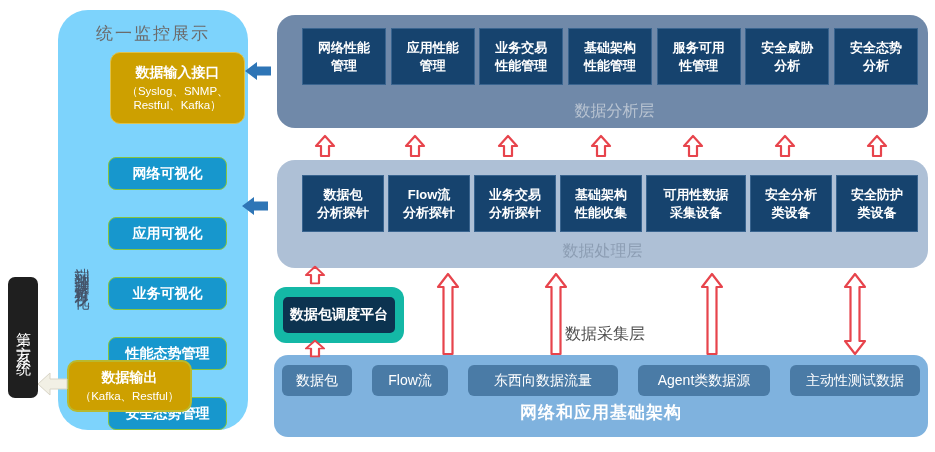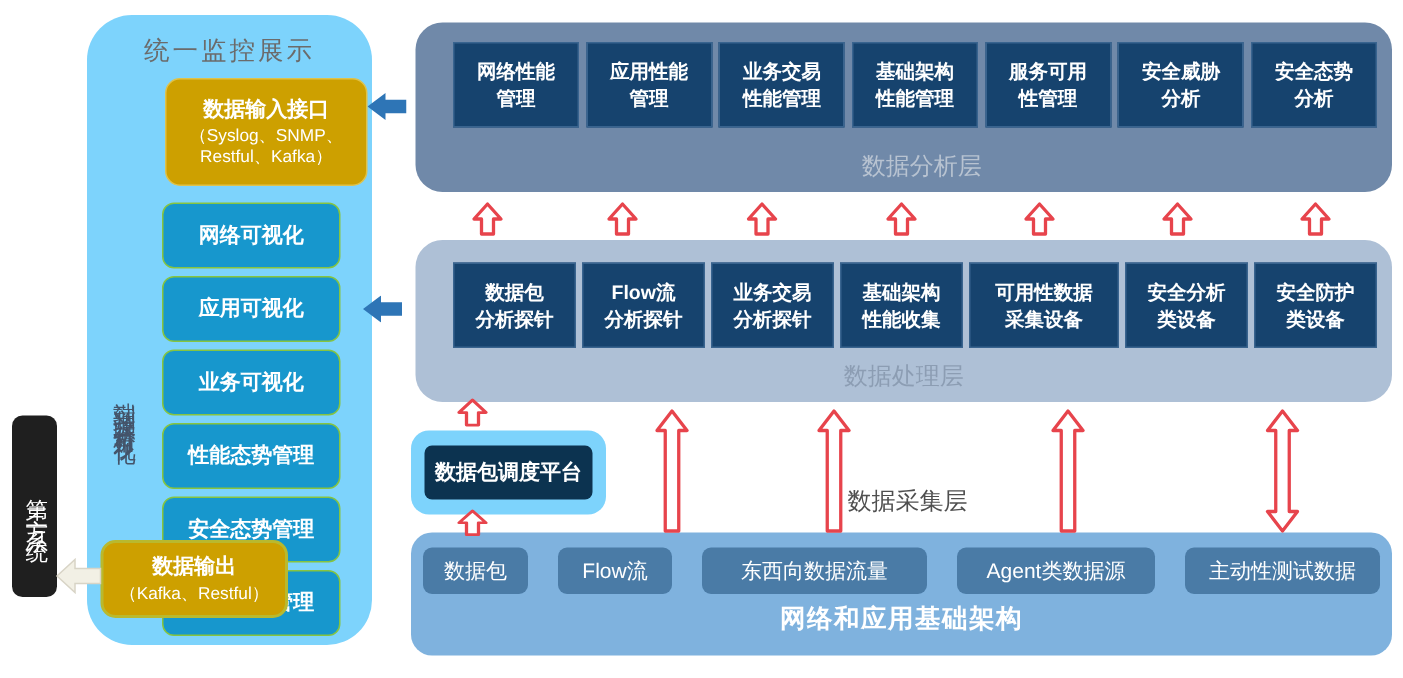--- a/index.html
+++ b/index.html
@@ -20,40 +20,40 @@
   .gold-box { position:absolute; background:#cda000; border:1px solid #dfc24a; border-radius:10px;
     color:#fff; text-align:center; display:flex; flex-direction:column; justify-content:center; }
   .gold-input { left:52px; top:42px; width:135px; height:72px; }
   .gold-output { left:9px; top:350px; width:125px; height:52px; border:2px solid #b9b92e; }
   .gold-box .t { font-size:14px; font-weight:bold; }
   .gold-box .s { font-size:11.5px; white-space:pre-line; line-height:1.25; margin-top:2px; }
   .vert-label { position:absolute; left:14px; top:158px; height:205px; display:flex; align-items:center; }
   .vert-label span { writing-mode:vertical-rl; color:#44546a; font-size:15px; letter-spacing:3px; }
   .module-col { position:absolute; left:50px; top:125px; width:119px; display:flex;
     flex-direction:column; gap:5px; }
-  .module { height:44px; background:#1797cd; border:1.5px solid #86c440; border-radius:8px;
-    color:#fff; font-size:14px; font-weight:bold; display:flex; align-items:center; justify-content:center; }
+  .module { height:33px; background:#1797cd; border:1.5px solid #86c440; border-radius:8px;
+    color:#fff; font-size:14px; font-weight:bold; display:flex; align-items:center; justify-content:center;margin-top:22px; }
 
   
   .layer { position:absolute; border-radius:18px; }
   .analysis { left:277px; top:15px; width:651px; height:113px; background:#7089a9; }
   .processing { left:277px; top:160px; width:651px; height:108px; background:#aec0d6; }
   .infra { left:274px; top:355px; width:654px; height:82px; background:#7fb2de; border-radius:14px; }
   .layer-label { position:absolute; left:0; bottom:6px; width:100%; text-align:center; font-size:16px; }
   .analysis .layer-label { color:#b8c3d1;padding-left:24px; }
   .processing .layer-label { color:#8c9db3; }
   .box-row { position:absolute; left:10px; right:10px; top:13px; display:flex; justify-content:space-between;padding-left:15px; }
   .navy-box { width:84px; height:57px; background:#16436e; border:1px solid #39648f;
     color:#fff; font-size:13px; font-weight:bold; line-height:1.35; white-space:pre-line;
     display:flex; align-items:center; justify-content:center; text-align:center; }
   .processing .box-row { top:15px; }
 
   
   .scheduler-wrap { position:absolute; left:274px; top:287px; width:130px; height:56px;
-    background:#7dd3fc; border-radius:12px; }
+    background:#14b8a6; border-radius:12px; }
   .scheduler { position:absolute; left:9px; top:10px; width:112px; height:36px; background:#0c3350;
     border-radius:5px; color:#fff; font-size:14px; font-weight:bold;
     display:flex; align-items:center; justify-content:center; }
   .collection-label { position:absolute; left:565px; top:324px; width:130px;
     color:#4f4f4f; font-size:16px; }
 
   
   .infra-row { position:absolute; left:8px; top:10px; display:flex; gap:20px; }
   .infra-box { height:31px; background:#4a7ba6; border-radius:6px; color:#fff; font-size:14px;
     display:flex; align-items:center; justify-content:center; padding:0 6px; }

